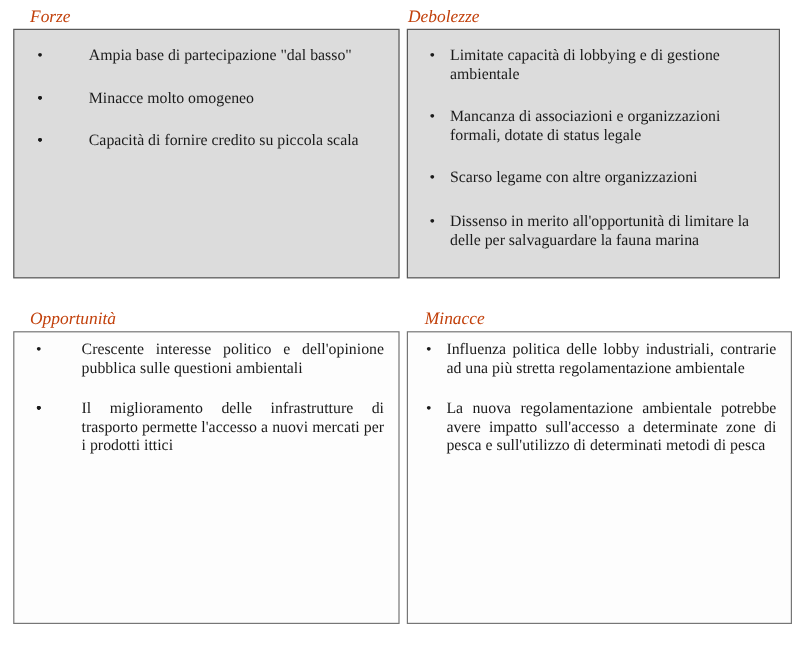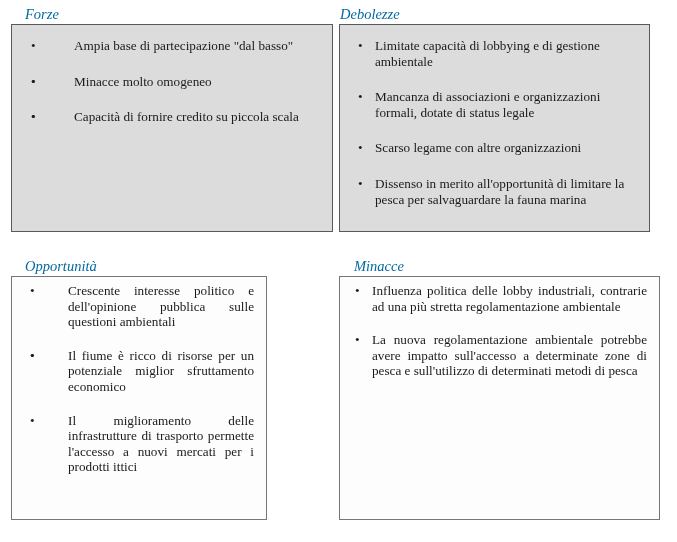--- a/index.html
+++ b/index.html
@@ -25,21 +25,21 @@
   }
 
   .quadrant {
     position: absolute;
   }
 
   .quad-heading {
     font-style: italic;
     font-size: 14.5px;
     line-height: 16px;
-    color: #0369a1;
+    color: #c2410c;
     white-space: nowrap;
     margin: 0 0 2px 0;
   }
 
   .quad-box {
     border: 1px solid #6e6e6e;
     box-sizing: border-box;
     overflow: hidden;
   }
 
@@ -114,21 +114,21 @@
     padding-left: 25px;
     text-align: left;
   }
   #quad-weaknesses ul.bullets li:last-child { margin-bottom: 0; }
   #quad-weaknesses ul.bullets li .bullet-dot { left: 8px; }
 
   
   #quad-opportunities {
     left: 11px;
     top: 258px;
-    width: 256px;
+    width: 322px;
   }
   #quad-opportunities .quad-heading { margin-left: 14px; }
   #quad-opportunities .quad-box {
     height: 244px;
     padding: 6px 12px 8px 8px;
   }
   #quad-opportunities ul.bullets li {
     margin-bottom: 18px;
     padding-left: 48px;
     text-align: justify;
@@ -197,40 +197,39 @@
         <li>
           <span class="bullet-dot">•</span>
           <span class="bullet-text">Mancanza di associazioni e organizzazioni formali, dotate di status legale</span>
         </li>
         <li>
           <span class="bullet-dot">•</span>
           <span class="bullet-text">Scarso legame con altre organizzazioni</span>
         </li>
         <li>
           <span class="bullet-dot">•</span>
-          <span class="bullet-text">Dissenso in merito all'opportunità di limitare la pesca per salvaguardare la fauna marina</span>
+          <span class="bullet-text">Dissenso in merito all'opportunità di limitare la delle per salvaguardare la fauna marina</span>
         </li>
       </ul>
     </div>
   </section>
 
   <section class="quadrant" id="quad-opportunities">
     <div class="quad-heading">Opportunità</div>
     <div class="quad-box plain">
       <ul class="bullets">
         <li>
           <span class="bullet-dot">•</span>
           <span class="bullet-text">Crescente interesse politico e dell'opinione pubblica sulle questioni ambientali</span>
         </li>
         <li>
           <span class="bullet-dot">•</span>
         </li>
         <li>
           <span class="bullet-dot">•</span>
-          <span class="bullet-text">Il fiume è ricco di risorse per un potenziale miglior sfruttamento economico</span>
         </li>
         <li>
           <span class="bullet-dot">•</span>
           <span class="bullet-text">Il miglioramento delle infrastrutture di trasporto permette l'accesso a nuovi mercati per i prodotti ittici</span>
         </li>
       </ul>
     </div>
   </section>
 
   <section class="quadrant" id="quad-threats">

